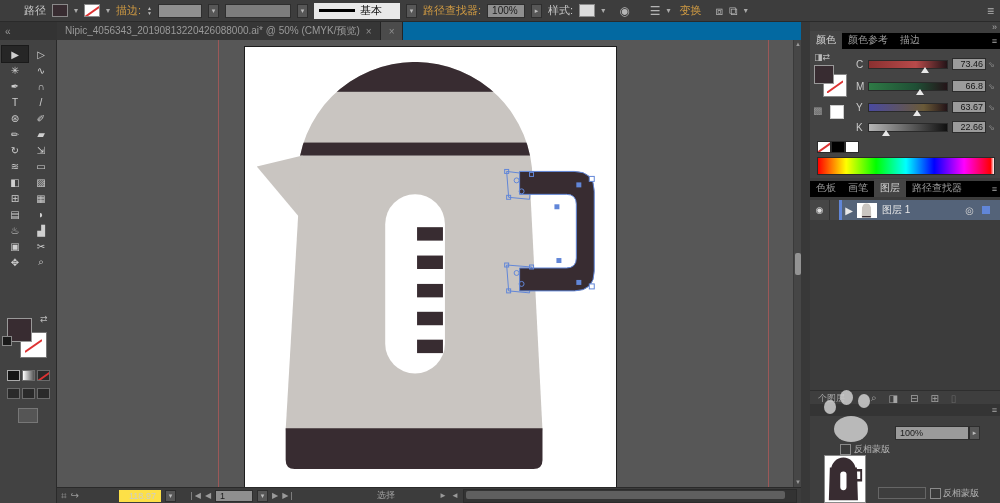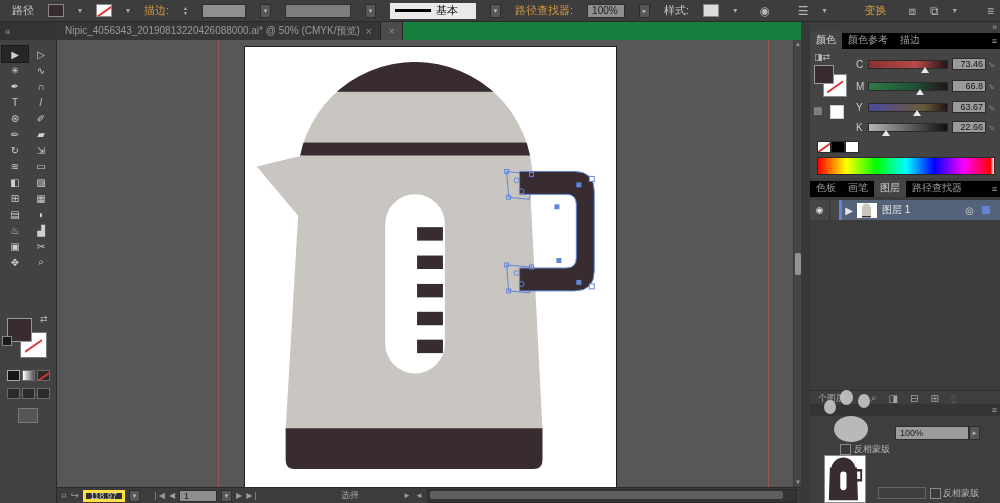--- a/index.html
+++ b/index.html
@@ -2,41 +2,41 @@
 <html style="--kettle-gray: #c9c5c1; --kettle-dark: #382c31; --accent-orange: #cf9a43; --selection-blue: #6186d8; --guide-red: #9c5858;"><head>
 <meta charset="utf-8">
 <style>
   html,body{margin:0;padding:0;background:#222;}
   #app{position:relative;width:1000px;height:503px;background:#3e3e3e;overflow:hidden;
        font-family:"Liberation Sans","DejaVu Sans",sans-serif;font-size:11px;color:#ccc;
        -webkit-user-select:none;user-select:none;}
   .abs{position:absolute;}
   
   #controlbar{left:0;top:0;width:1000px;height:22px;background:#3d3d3d;border-bottom:1px solid #2a2a2a;
-              display:flex;align-items:center;gap:14px;padding-left:12px;box-sizing:border-box;}
+              display:flex;align-items:center;gap:6px;padding-left:24px;box-sizing:border-box;}
   .cb-label{color:#c8c8c8;font-size:11px;}
   .cb-link{color:var(--accent-orange);font-size:11px;cursor:pointer;}
   .swatch{width:16px;height:13px;border:1px solid #8a8a8a;display:inline-block;box-sizing:border-box;}
   .swatch.fill{background:var(--kettle-dark);}
   .none-slash{background:#fff;position:relative;overflow:hidden;}
   .none-slash::after{content:"";position:absolute;left:-2px;right:-2px;top:50%;height:2px;background:#d33;
                      transform:rotate(-35deg);}
   .dd{color:#aaa;font-size:8px;}
   .spin{display:flex;flex-direction:column;font-size:5px;line-height:5px;color:#bbb;}
   .field{background:#8f8f8f;color:#1c1c1c;height:14px;display:inline-flex;align-items:center;
          padding:0 4px;box-sizing:border-box;border:1px solid #2e2e2e;font-size:10px;}
-  .field.dark{background:#2e2e2e;color:#ccc;border:3px solid #fde047;}
+  .field.dark{background:#2e2e2e;color:#ccc;border:6px solid #fde047;margin-left:36px;}
   .ddbtn{width:11px;height:14px;background:#575757;border:1px solid #2e2e2e;display:inline-flex;
          align-items:center;justify-content:center;font-size:7px;color:#bbb;box-sizing:border-box;}
   .stroke-preview{width:86px;height:16px;background:#e9e9e9;display:inline-flex;align-items:center;
                   gap:5px;padding:0 5px;box-sizing:border-box;color:#111;}
   .stroke-line{width:36px;height:3px;background:#000;}
   .cb-icon{color:#b5b5b5;font-size:12px;}
   
-  #tabbar{left:57px;top:22px;width:744px;height:18px;background:#15803d;display:flex;align-items:flex-end;}
+  #tabbar{left:57px;top:22px;width:744px;height:18px;background:#0369a1;display:flex;align-items:flex-end;}
   .doctab{height:18px;display:inline-flex;align-items:center;gap:6px;padding:0 8px;font-size:10px;
           background:#363636;color:#9a9a9a;border-right:1px solid #242424;white-space:nowrap;}
   .doctab.active{background:#4b4b4b;color:#cfcfcf;}
   .tab-close{font-size:10px;color:#8f8f8f;}
   
   #toolhead{left:0;top:22px;width:57px;height:18px;background:#333;color:#999;display:flex;
             align-items:center;padding-left:5px;box-sizing:border-box;font-size:10px;}
   #toolpanel{left:0;top:40px;width:57px;height:463px;background:#424242;border-right:1px solid #2a2a2a;
              box-sizing:border-box;}
   #tools{position:absolute;left:2px;top:6px;display:grid;grid-template-columns:26px 26px;}
@@ -124,21 +124,21 @@
     <span class="ddbtn">▾</span>
     <span class="cb-link">路径查找器:</span>
     <span class="field" style="width:38px">100%</span>
     <span class="ddbtn">▸</span>
     <span class="cb-label">样式:</span>
     <span class="swatch" style="background:#dcdcdc"></span>
     <span class="dd">▾</span>
     <span class="cb-icon" style="margin-left:8px">◉</span>
     <span class="cb-icon" style="margin-left:14px">☰</span>
     <span class="dd">▾</span>
-    <span class="cb-link" style="margin-left:24px">变换</span>
+    <span class="cb-link" style="margin-left:3px">变换</span>
     <span class="cb-icon" style="margin-left:8px">⧈</span>
     <span class="cb-icon">⧉</span>
     <span class="dd">▾</span>
     <span style="flex:1"></span>
     <span class="cb-icon" style="margin-right:6px">≡</span>
   </div>
 
   <div id="tabbar" class="abs">
     <div class="doctab">
       <span>Nipic_4056343_20190813220426088000.ai* @ 50% (CMYK/预览)</span>

